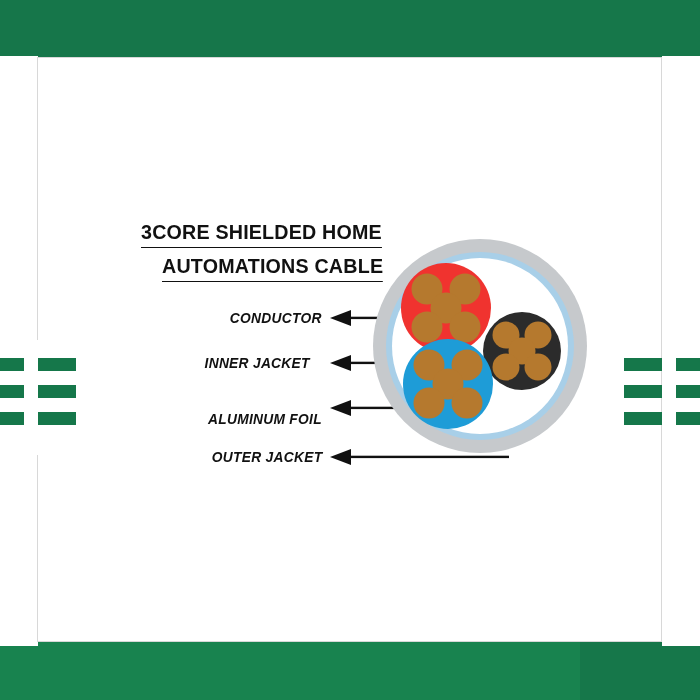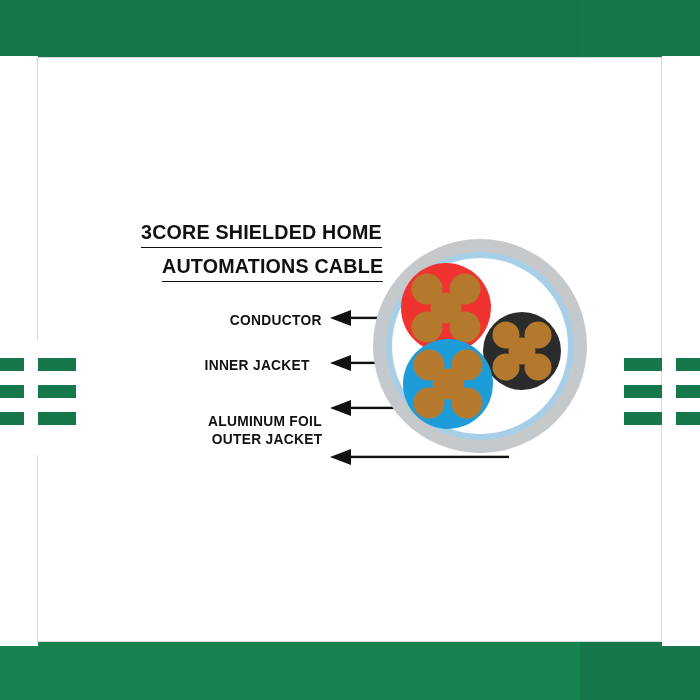--- a/index.html
+++ b/index.html
@@ -129,21 +129,22 @@
     font-stretch: condensed;
     transform: scaleX(0.96);
     transform-origin: left center;
   }
 
   
   .callout {
     position: absolute;
     height: 20px;
     display: flex;
-    align-items: flex-end;
+    align-items: center;
+    font-style: italic;
   }
   .callout-text {
     font-size: 14.5px;
     font-weight: 600;
     color: #111111;
     letter-spacing: 0.3px;
     white-space: nowrap;
     text-align: right;
     font-stretch: condensed;
     transform: scaleX(0.95);
@@ -208,21 +209,21 @@
         <polygon points="0,9 21,1 21,17" fill="#111111"></polygon>
         <rect x="19" y="7.7" width="108" height="2.4" fill="#111111"></rect>
       </svg>
       <div class="callout" style="left: 60px; top: 409px; width: 262px; justify-content: flex-end;">
         <span class="callout-text">ALUMINUM FOIL</span>
       </div>
       <svg width="124" height="18" viewBox="0 0 124 18" style="position: absolute; left: 330px; top: 399px;">
         <polygon points="0,9 21,1 21,17" fill="#111111"></polygon>
         <rect x="19" y="7.7" width="102" height="2.4" fill="#111111"></rect>
       </svg>
-      <div class="callout" style="left: 60px; top: 427px; width: 262px; justify-content: flex-end;">
+      <div class="callout" style="left: 60px; top: 447px; width: 262px; justify-content: flex-end;">
         <span class="callout-text">OUTER JACKET</span>
       </div>
       <svg width="182" height="18" viewBox="0 0 182 18" style="position: absolute; left: 330px; top: 448px;">
         <polygon points="0,9 21,1 21,17" fill="#111111"></polygon>
         <rect x="19" y="7.7" width="160" height="2.4" fill="#111111"></rect>
       </svg>
     </div>
 
   <div class="cable">
     <svg width="228" height="228" viewBox="0 0 228 228">

